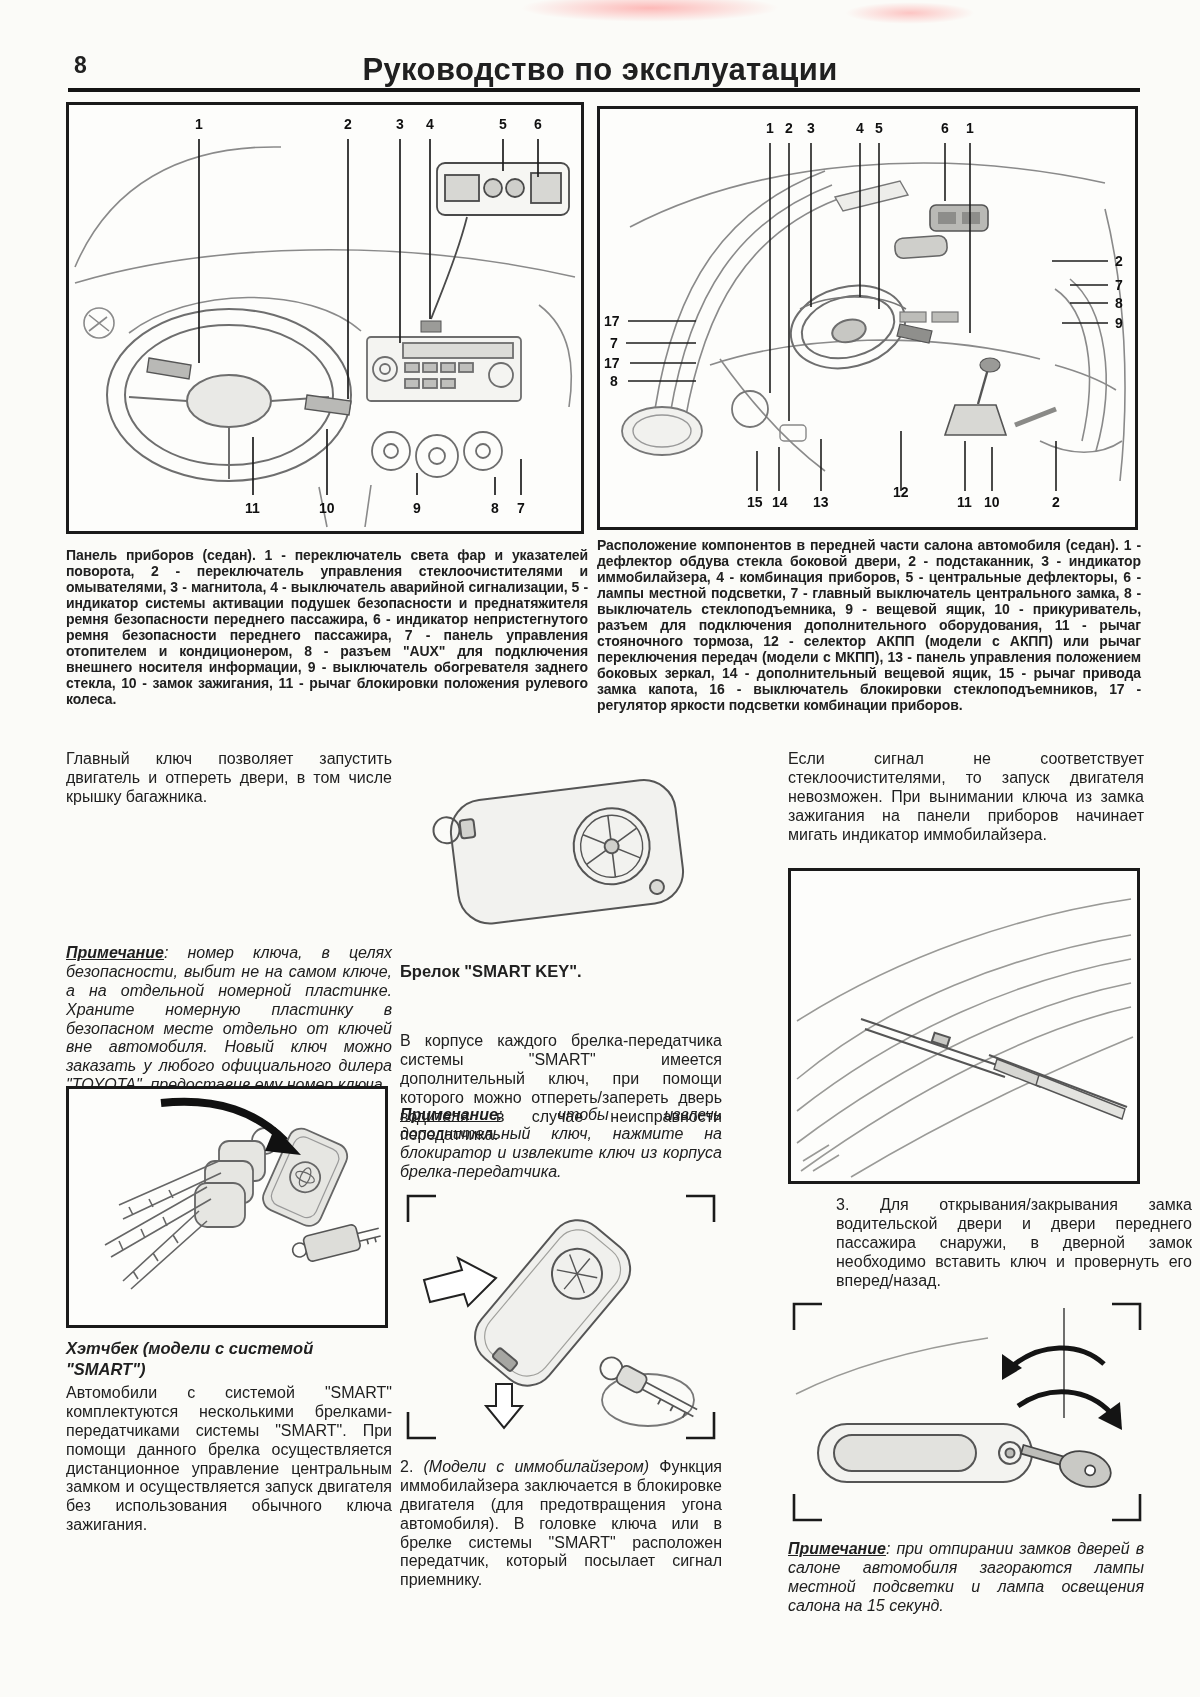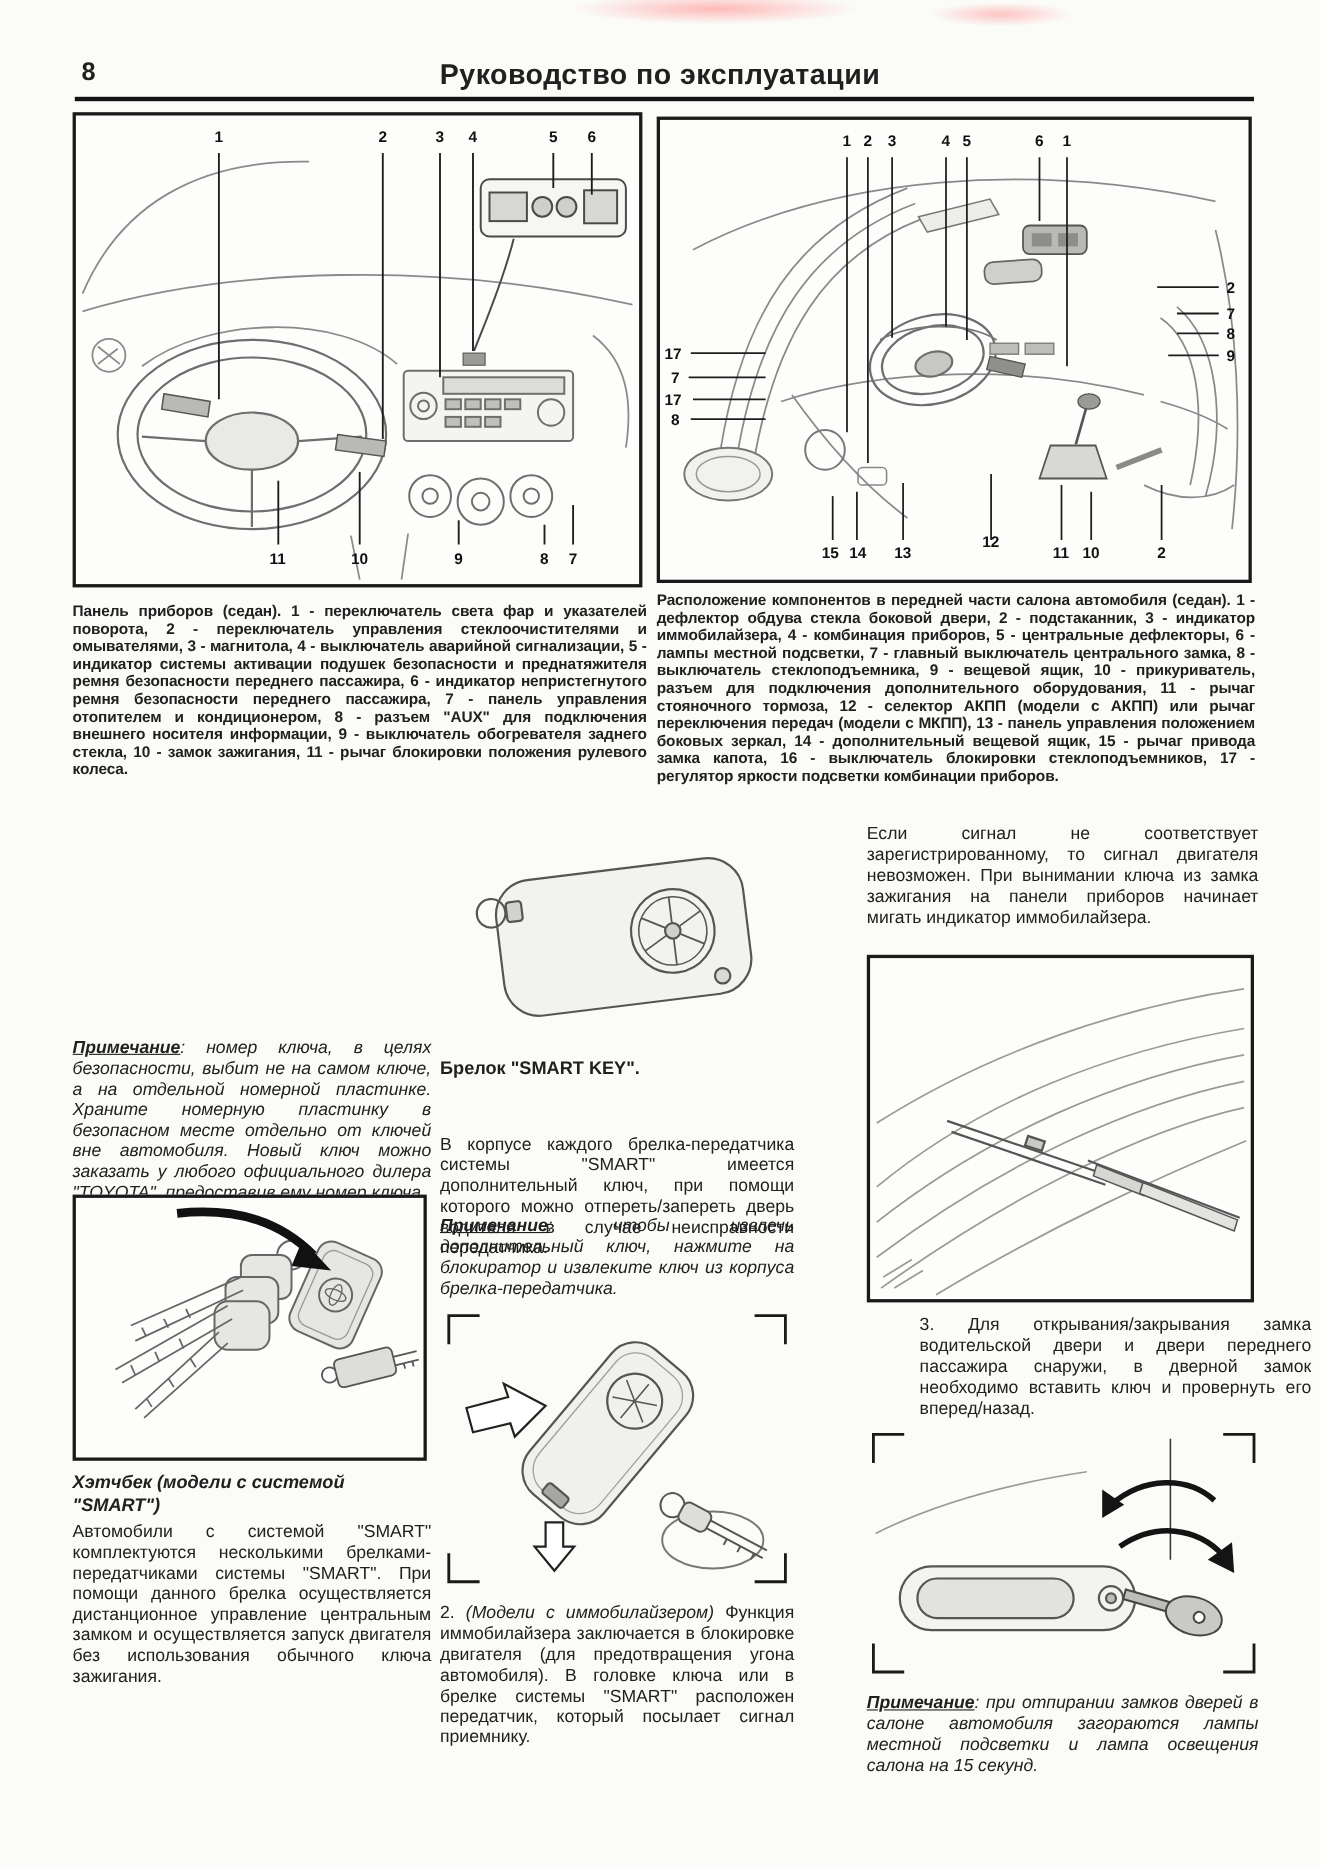--- a/index.html
+++ b/index.html
@@ -1,20 +1,20 @@
 <!DOCTYPE html>
 <html><head>
 <meta charset="utf-8">
 <style>
   html,body{margin:0;padding:0;background:#cfcfcf;}
   .page{position:relative;width:1200px;height:1697px;background:#fbfbf8;
         font-family:"Liberation Sans",sans-serif;color:#202020;overflow:hidden;}
   .abs{position:absolute;}
   .pgnum{font-size:23px;font-weight:bold;}
-  .htitle{font-size:26px;font-weight:bold;letter-spacing:.4px;text-align:center;width:100%;}
+  .htitle{font-size:31px;font-weight:bold;letter-spacing:.4px;text-align:center;width:100%;}
   .hrule{background:#141414;height:4px;}
   .figbox{border:3px solid #1a1a1a;background:#fdfdfb;}
   .cap{font-size:14px;line-height:1.14;font-weight:bold;text-align:justify;letter-spacing:-.1px;}
   .body-p{font-size:16px;line-height:1.18;text-align:justify;}
   .note{font-size:16px;line-height:1.18;text-align:justify;font-style:italic;}
   .note .lbl{font-weight:bold;text-decoration:underline;}
   .h-bi{font-size:16.5px;font-weight:bold;font-style:italic;line-height:1.25;}
   .h-b{font-size:16.5px;font-weight:bold;}
   .callout{position:absolute;font-size:14px;font-weight:bold;color:#101010;line-height:1;}
   .ital{font-style:italic;}
@@ -204,20 +204,21 @@
     <span class="callout" style="left:213px;top:386px;">13</span>
     <span class="callout" style="left:293px;top:376px;">12</span>
     <span class="callout" style="left:357px;top:386px;">11</span>
     <span class="callout" style="left:384px;top:386px;">10</span>
     <span class="callout" style="left:452px;top:386px;">2</span>
   </div>
 
   <div class="abs cap" style="left:66px;top:548px;width:522px;">Панель приборов (седан). 1 - переключатель света фар и указателей поворота, 2 - переключатель управления стеклоочистителями и омывателями, 3 - магнитола, 4 - выключатель аварийной сигнализации, 5 - индикатор системы активации подушек безопасности и преднатяжителя ремня безопасности переднего пассажира, 6 - индикатор непристегнутого ремня безопасности переднего пассажира, 7 - панель управления отопителем и кондиционером, 8 - разъем "AUX" для подключения внешнего носителя информации, 9 - выключатель обогревателя заднего стекла, 10 - замок зажигания, 11 - рычаг блокировки положения рулевого колеса.</div>
   <div class="abs cap" style="left:597px;top:538px;width:544px;">Расположение компонентов в передней части салона автомобиля (седан). 1 - дефлектор обдува стекла боковой двери, 2 - подстаканник, 3 - индикатор иммобилайзера, 4 - комбинация приборов, 5 - центральные дефлекторы, 6 - лампы местной подсветки, 7 - главный выключатель центрального замка, 8 - выключатель стеклоподъемника, 9 - вещевой ящик, 10 - прикуриватель, разъем для подключения дополнительного оборудования, 11 - рычаг стояночного тормоза, 12 - селектор АКПП (модели с АКПП) или рычаг переключения передач (модели с МКПП), 13 - панель управления положением боковых зеркал, 14 - дополнительный вещевой ящик, 15 - рычаг привода замка капота, 16 - выключатель блокировки стеклоподъемников, 17 - регулятор яркости подсветки комбинации приборов.</div>
 
+  <div class="abs body-p" style="left:66px;top:750px;width:326px;">Главный ключ позволяет запустить двигатель и отпереть двери, в том числе крышку багажника.</div>
   <div class="abs note" style="left:66px;top:944px;width:326px;">
     <span class="lbl">Примечание</span><span>: номер ключа, в целях безопасности, выбит не на самом ключе, а на отдельной номерной пластинке. Храните номерную пластинку в безопасном месте отдельно от ключей вне автомобиля. Новый ключ можно заказать у любого официального дилера "TOYOTA", предоставив ему номер ключа.</span>
   </div>
 
   <div class="abs figbox" style="left:66px;top:1086px;width:316px;height:236px;">
     <svg width="316" height="236" viewBox="0 0 316 236">
       <g stroke="#666" fill="#e6e6e2" stroke-width="1.8">
         <circle cx="196" cy="52" r="13" fill="none"></circle>
         <g transform="rotate(24 236 86)">
           <rect x="206" y="44" width="62" height="88" rx="13"></rect>
@@ -299,21 +300,21 @@
         <rect x="213" y="184" width="28" height="20" rx="6"></rect>
         <path d="M241,190 h58 M241,198 h58 M262,198 v6 M276,198 v6 M290,198 v6" fill="none"></path>
       </g>
     </svg>
   </div>
 
   <div class="abs body-p" style="left:400px;top:1458px;width:322px;">
     <span>2. </span><span class="ital">(Модели с иммобилайзером)</span><span> Функция иммобилайзера заключается в блокировке двигателя (для предотвращения угона автомобиля). В головке ключа или в брелке системы "SMART" расположен передатчик, который посылает сигнал приемнику.</span>
   </div>
 
-  <div class="abs body-p" style="left:788px;top:750px;width:356px;">Если сигнал не соответствует зарегистрированному, то сигнал двигателя невозможен. При вынимании ключа из замка зажигания на панели приборов начинает мигать индикатор иммобилайзера.</div>
+  <div class="abs body-p" style="left:788px;top:750px;width:356px;">Если сигнал не соответствует стеклоочистителями, то запуск двигателя невозможен. При вынимании ключа из замка зажигания на панели приборов начинает мигать индикатор иммобилайзера.</div>
 
   <div class="abs figbox" style="left:788px;top:868px;width:346px;height:310px;">
     <svg width="346" height="310" viewBox="0 0 346 310">
       <g stroke="#9a9a97" fill="none" stroke-width="1.6">
         <path d="M6,150 C110,84 230,44 340,28"></path>
         <path d="M6,208 C100,130 220,84 340,64"></path>
         <path d="M6,240 C110,158 230,108 340,88"></path>
         <path d="M6,272 C120,186 240,132 340,112"></path>
         <path d="M10,300 C130,214 250,156 340,136"></path>
         <path d="M60,306 C170,240 270,196 342,166"></path>

